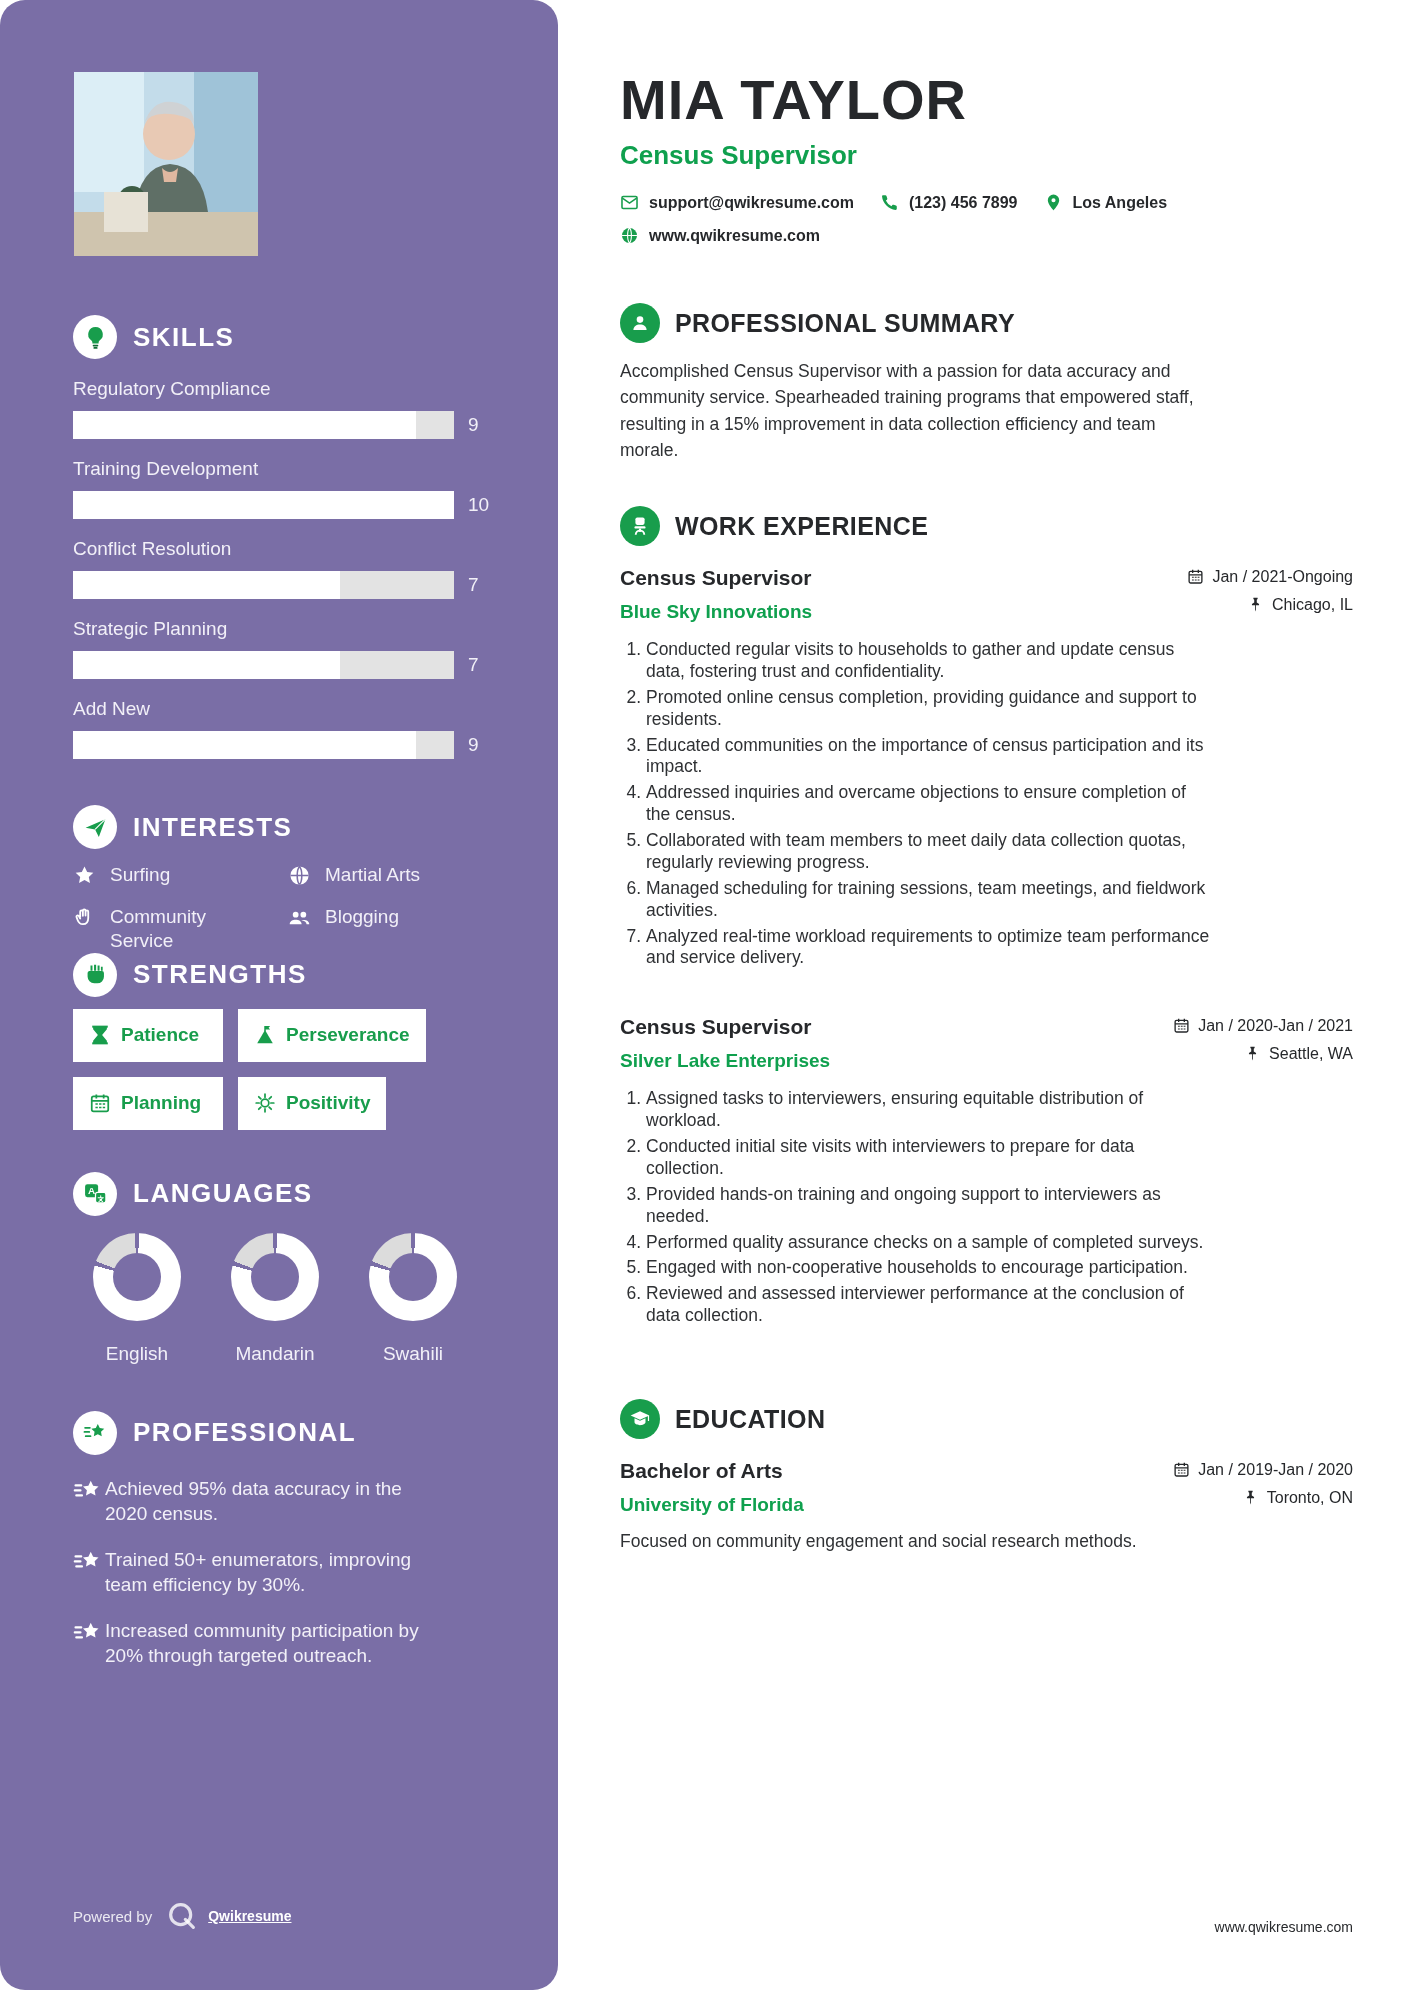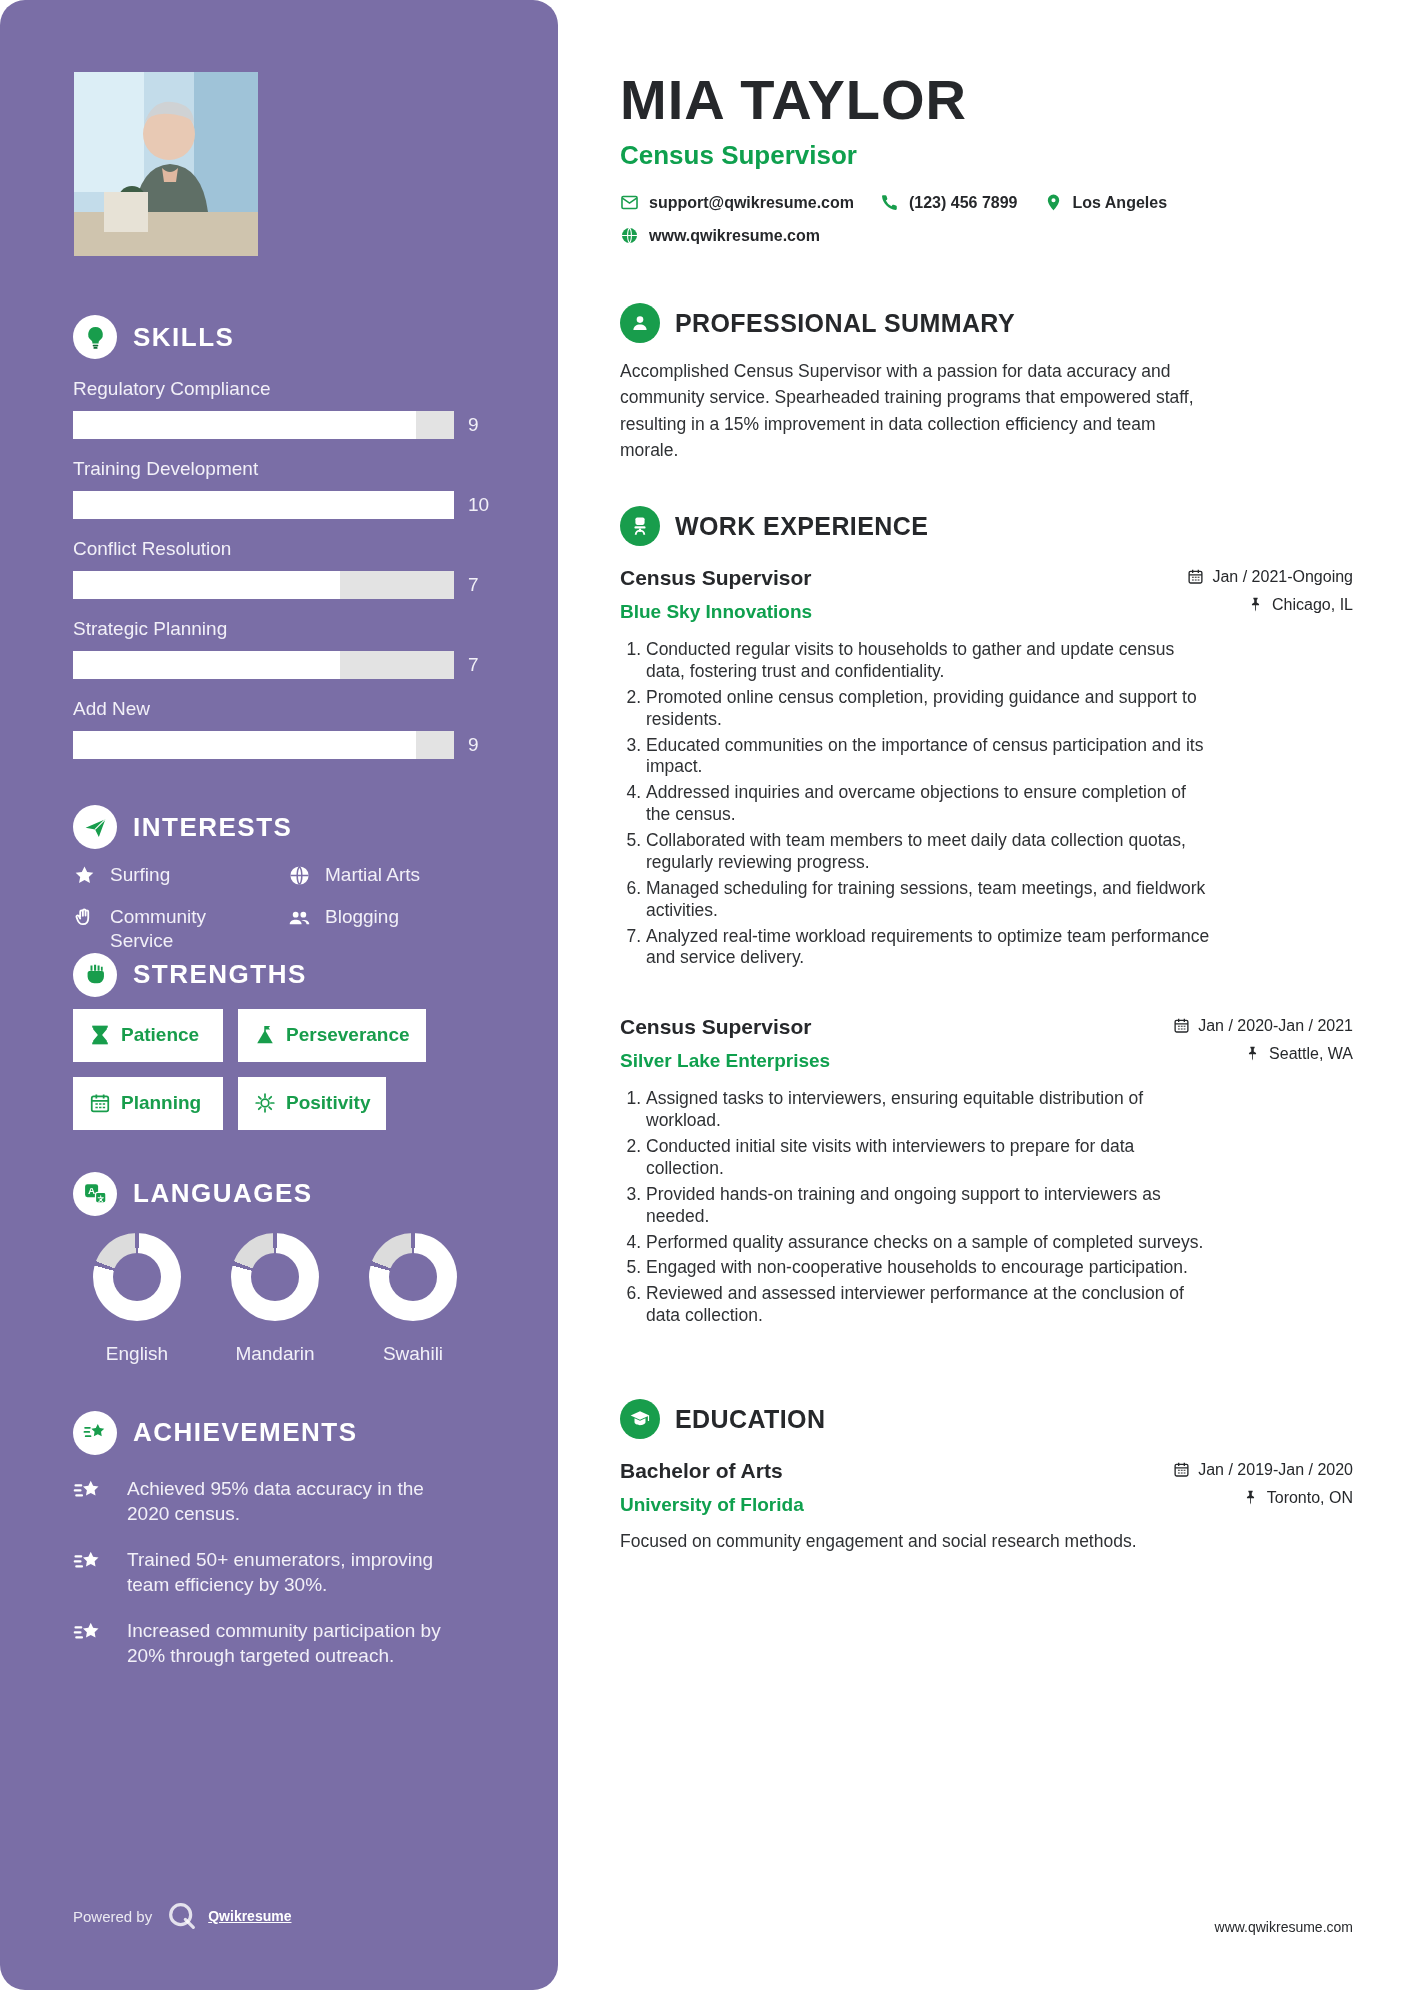--- a/index.html
+++ b/index.html
@@ -50,21 +50,21 @@
   .languages-head { margin-top:42px; }
   .donut-row { display:flex; gap:50px; margin-top:17px; margin-left:20px; }
   .donut-wrap { display:flex; flex-direction:column; align-items:center; }
   .donut { width:88px; height:88px; border-radius:50%; position:relative; }
   .donut-hole { position:absolute; left:50%; top:50%; width:48px; height:48px; margin:-24px 0 0 -24px;
                 border-radius:50%; background:#7A6EA6; }
   .donut-label { margin-top:22px; font-size:19px; color:#f2f0f8; }
 
   
   .achieve-head { margin-top:46px; }
-  .ach-item { display:flex; gap:24px; margin-top:21px; align-items:flex-start; }
+  .ach-item { display:flex; gap:2px; margin-top:21px; align-items:flex-start; }
   .ach-item:first-of-type { margin-top:12px; }
   .ach-item svg { width:30px; height:30px; flex:0 0 30px; margin-top:0; }
   .ach-text { font-size:19px; line-height:1.32; color:#f2f0f8; max-width:330px; }
 
   .side-footer { margin-top:auto; display:flex; align-items:center; gap:10px; }
   .powered { font-size:15px; color:rgba(255,255,255,.85); }
   .qlogo { width:32px; height:32px; margin-left:4px; }
   .brand-link { font-size:14px; color:#fff; text-decoration:underline; font-weight:bold; }
 
   
@@ -307,21 +307,21 @@
     </div>
 
     <div class="side-section">
       <div class="side-head achieve-head">
         <span class="circle">
           <svg viewBox="0 0 24 24">
               <path d="M14.2 3.8l1.9 3.9 4.3.6-3.1 3 .7 4.3-3.8-2-3.8 2 .7-4.3-3.1-3 4.3-.6z" fill="#189D4C"></path>
               <path d="M2 7.5h4.6M1.4 11.5h4.6M2.6 15.5h4.6" stroke="#189D4C" stroke-width="1.7" fill="none" stroke-linecap="round"></path>
             </svg>
         </span>
-        <span class="side-title">ACHIEVEMENTS</span>
+        <span class="side-title">PROFESSIONAL</span>
       </div>
       <div class="ach-item">
         <svg viewBox="0 0 24 24">
             <path d="M14.2 3.8l1.9 3.9 4.3.6-3.1 3 .7 4.3-3.8-2-3.8 2 .7-4.3-3.1-3 4.3-.6z" fill="#fff"></path>
             <path d="M2 7.5h4.6M1.4 11.5h4.6M2.6 15.5h4.6" stroke="#fff" stroke-width="1.7" fill="none" stroke-linecap="round"></path>
           </svg>
         <div class="ach-text">Achieved 95% data accuracy in the 2020 census.</div>
       </div>
       <div class="ach-item">
         <svg viewBox="0 0 24 24">

